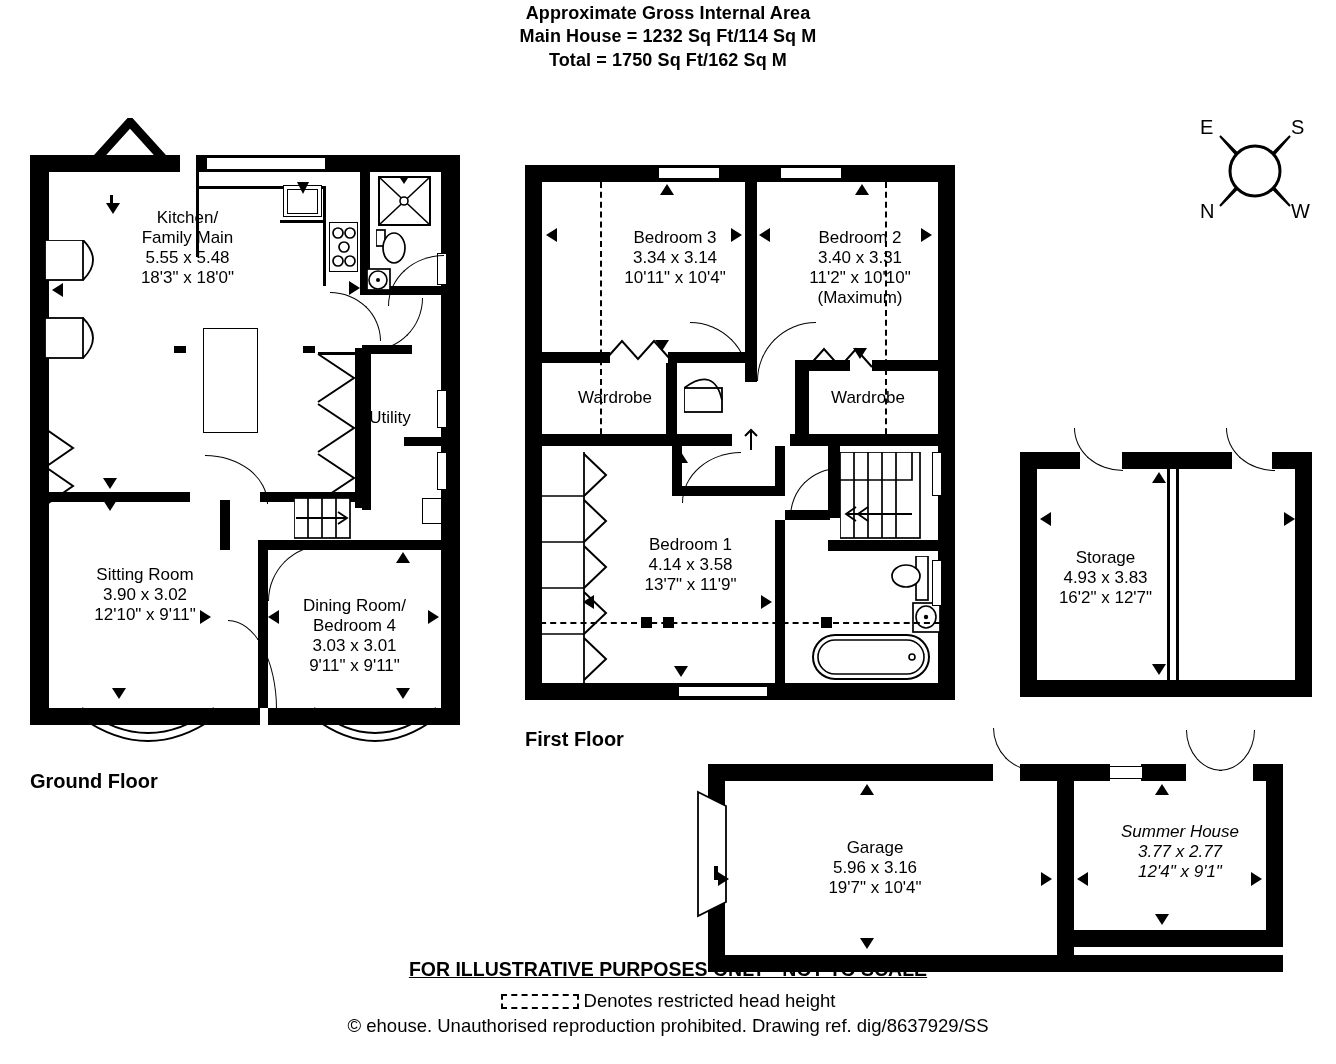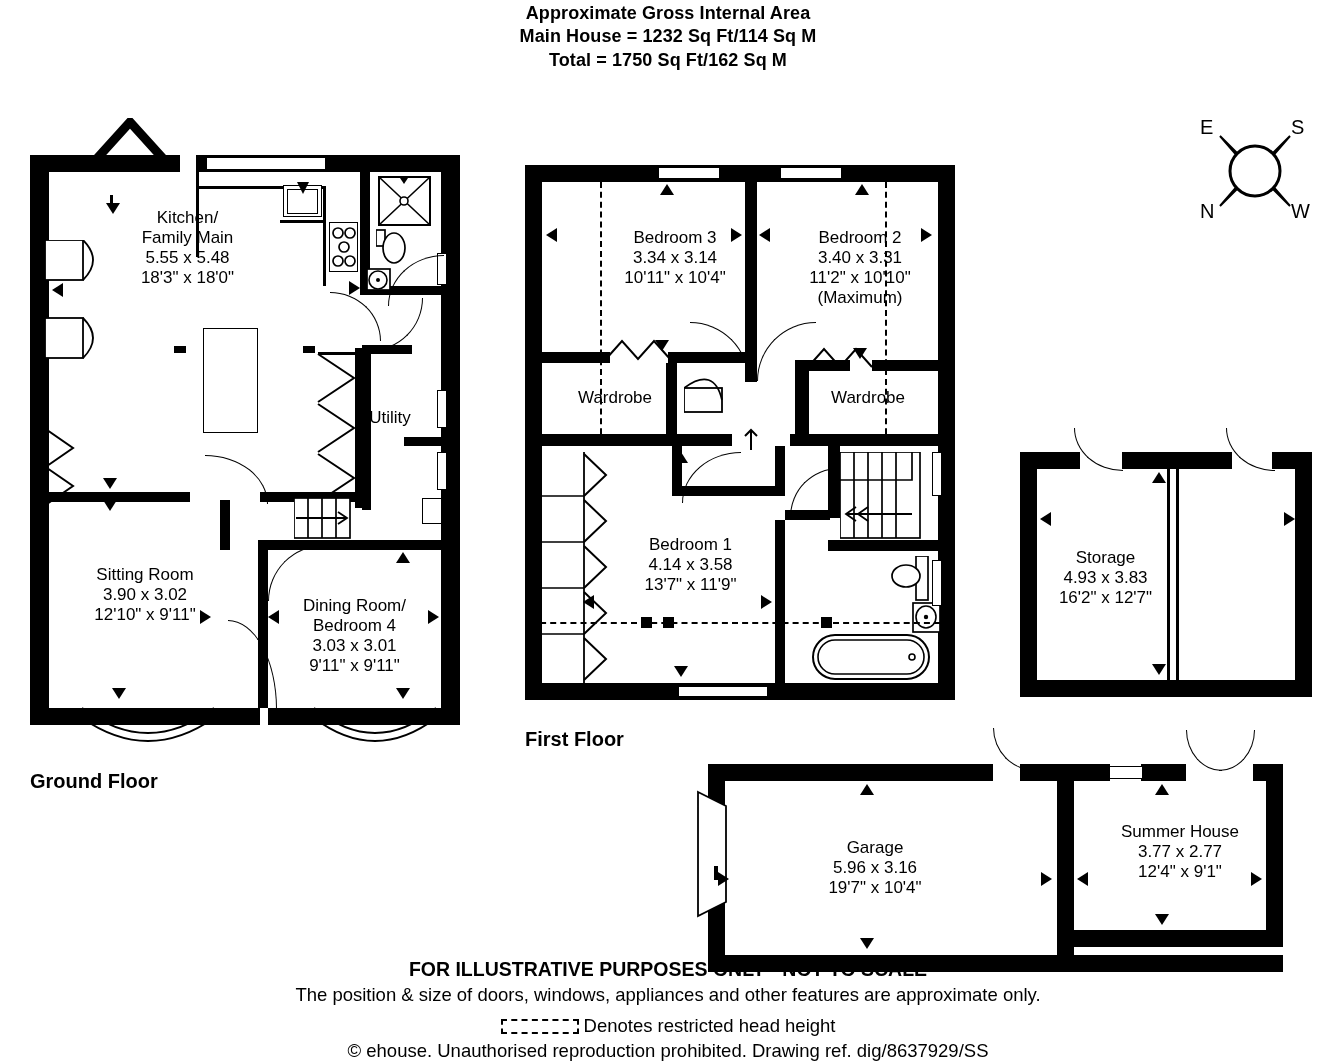--- a/index.html
+++ b/index.html
@@ -405,27 +405,26 @@
   <div class="ar ar-l" style="left:1077px;top:872px;"></div>
   <div class="ar ar-r" style="left:1251px;top:872px;"></div>
   <div class="ar ar-u" style="left:1155px;top:784px;"></div>
   <div class="ar ar-d" style="left:1155px;top:914px;"></div>
 
   <div class="lbl" style="left:790px;top:838px;width:170px;">
     <div>Garage</div>
     <div>5.96 x 3.16</div>
     <div>19'7" x 10'4"</div>
   </div>
-  <div class="lbl" style="left:1090px;top:822px;width:180px;">
+  <div class="lbl" style="left:1090px;top:822px;width:180px;font-style:italic;">
     <div>Summer House</div>
     <div>3.77 x 2.77</div>
     <div>12'4" x 9'1"</div>
   </div>
 </div>
 
 <div id="footer" class="abs" style="top:958px;">
-  <div class="f-bold" style="margin-bottom:3px;">FOR ILLUSTRATIVE PURPOSES ONLY - NOT TO SCALE</div>
-  <div class="f-norm" style="margin-bottom:3px;">The position &amp; size of doors, windows, appliances and other features are approximate only.</div>
+  <div class="f-bold" style="margin-bottom:3px;text-decoration:underline;">FOR ILLUSTRATIVE PURPOSES ONLY - NOT TO SCALE</div>
   <div class="f-norm" style="margin-bottom:3px;margin-top:9px;">
     <span class="legendbox"></span><span>Denotes restricted head height</span>
   </div>
   <div class="f-norm">© ehouse. Unauthorised reproduction prohibited. Drawing ref. dig/8637929/SS</div>
 </div>
 
 </body></html>

